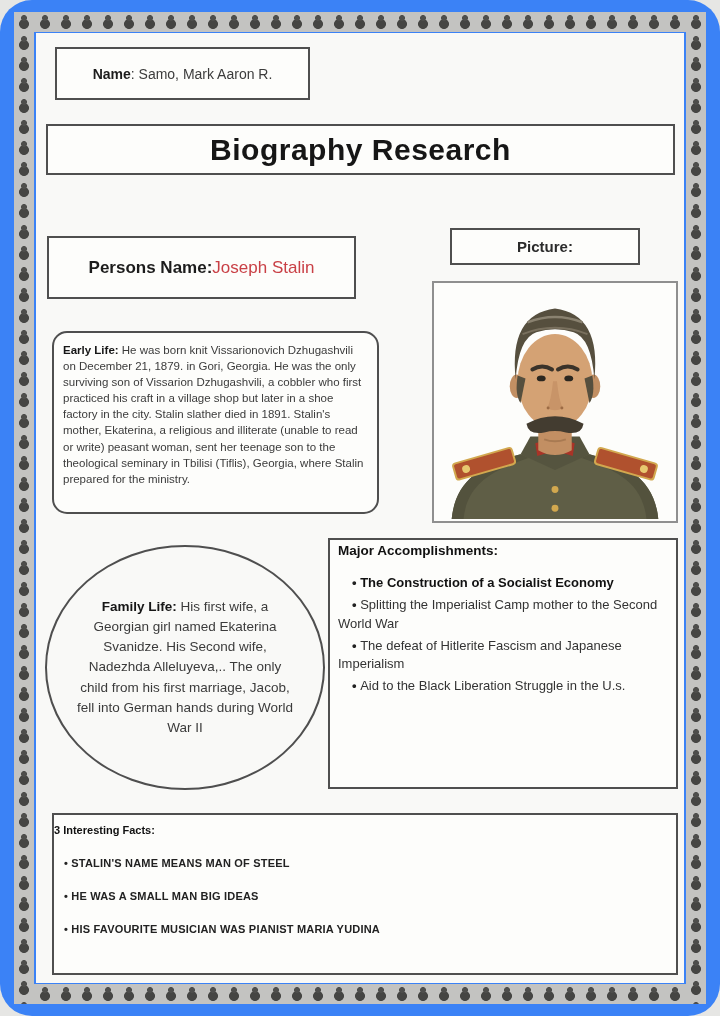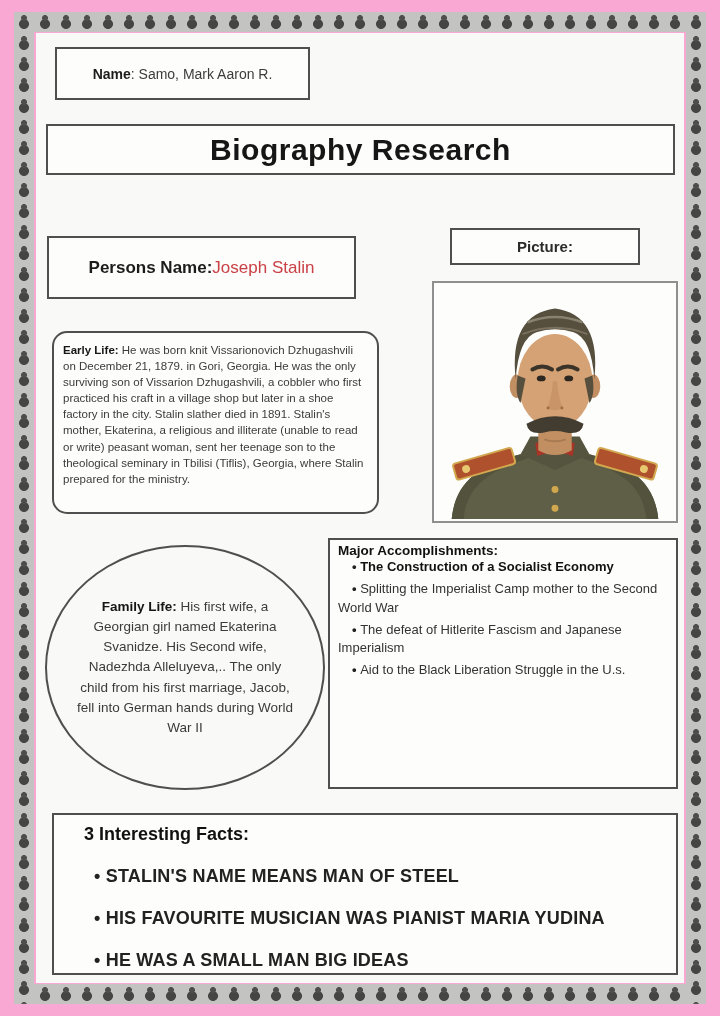--- a/index.html
+++ b/index.html
@@ -1,19 +1,19 @@
 <!DOCTYPE html>
 <html><head>
 <meta charset="utf-8">
 <style>
   html,body{margin:0;padding:0;background:#e6e6e4;}
   .page{
     position:relative;width:720px;height:1016px;margin:0 auto;
-    background:#f9a8d4;font-family:"Liberation Sans",sans-serif;
-    overflow:hidden;color:#2b2b2b;
+    background:#3b82f6;font-family:"Liberation Sans",sans-serif;
+    overflow:hidden;color:#2b2b2b;border-radius:32px;
   }
   .inner-sheet{
     position:absolute;left:36px;top:33px;width:648px;height:950px;
     background:#f9f9f7;
   }
   
   .strip{
     position:absolute;background-color:#c3c3c1;
     background-image:
       radial-gradient(circle at 10px 6px, #4e4e4c 2.6px, rgba(0,0,0,0) 3.3px),
@@ -59,26 +59,26 @@
   .family-ellipse{
     position:absolute;left:45px;top:545px;width:280px;height:245px;
     border:2px solid #4f4f4f;border-radius:50%;box-sizing:border-box;
     display:flex;align-items:center;justify-content:center;text-align:center;
     padding:0 28px;font-size:13.5px;line-height:1.5;color:#3b3b3b;background:transparent;
   }
   .family-ellipse .lbl{font-weight:bold;color:#161616;}
 
   .accomp-box{left:328px;top:538px;width:350px;height:251px;padding:3px 8px;font-size:13px;color:#333;}
   .accomp-box .hdr{font-weight:bold;font-size:13.5px;color:#111;}
-  .accomp-box .items{}
+  .accomp-box .items{margin-top:16px;}
   .accomp-box p{margin:0 0 3px 0;line-height:1.45;text-indent:14px;}
   .accomp-box p::before{content:"\2022\00a0";font-weight:bold;color:#222;}
   .accomp-box p.bold-item{font-weight:bold;color:#111;}
 
-  .facts-box{left:52px;top:813px;width:626px;height:162px;padding:9px 30px;font-size:18px;}
+  .facts-box{left:52px;top:813px;width:626px;height:162px;padding:9px 0;font-size:11px;}
   .facts-box .hdr{font-weight:bold;color:#111;}
   .facts-box p{margin:21px 0 0 10px;font-weight:bold;color:#222;letter-spacing:.2px;}
   .facts-box p::before{content:"\2022\00a0";}
 </style>
 </head>
 <body>
 
 <div class="page">
 
   <div class="inner-sheet"></div>
@@ -171,17 +171,17 @@
       <p class="bold-item">The Construction of a Socialist Economy</p>
       <p>Splitting the Imperialist Camp mother to the Second World War</p>
       <p>The defeat of Hitlerite Fascism and Japanese Imperialism</p>
       <p>Aid to the Black Liberation Struggle in the U.s.</p>
     </div>
   </div>
 
   <div class="box facts-box">
     <div class="hdr">3 Interesting Facts:</div>
     <p>STALIN'S NAME MEANS MAN OF STEEL</p>
+    <p>HE WAS A SMALL MAN BIG IDEAS</p>
     <p>HIS FAVOURITE MUSICIAN WAS PIANIST MARIA YUDINA</p>
-    <p>HE WAS A SMALL MAN BIG IDEAS</p>
   </div>
 
 </div>
 
 </body></html>

